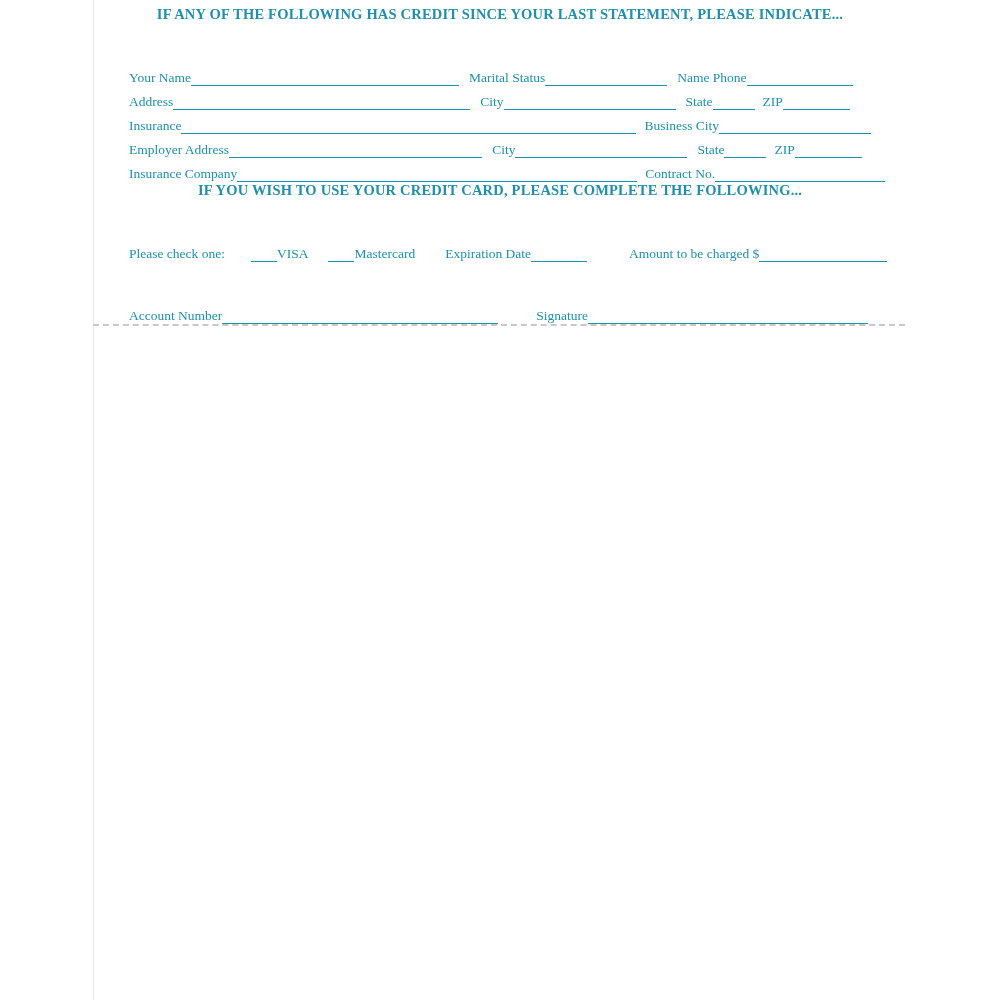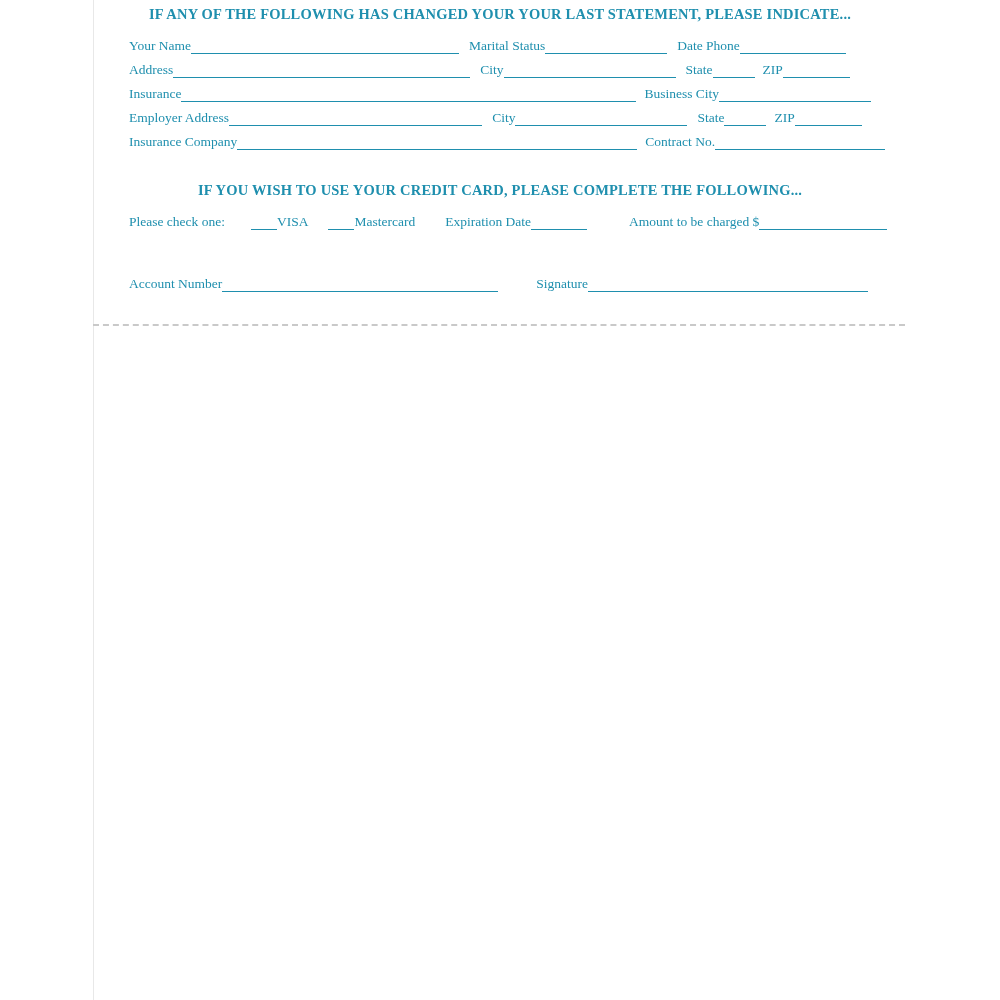--- a/index.html
+++ b/index.html
@@ -68,20 +68,21 @@
     left: 129px;
     width: 745px;
     height: 20px;
     font-size: 13.5px;
     white-space: nowrap;
   }
 
   .lbl {
     display: inline-block;
     vertical-align: bottom;
+    margin-top: 32px;
   }
 
   
   .line {
     display: inline-block;
     vertical-align: bottom;
     border-bottom: 1px solid #1f8fae;
     height: 13px;
   }
 
@@ -114,24 +115,24 @@
 </style>
 </head>
 <body>
 
 <div class="page">
 
   <div class="left-rule"></div>
 
   <div class="form-block">
 
-    <div class="heading" id="heading-1">IF ANY OF THE FOLLOWING HAS CHANGED YOUR YOUR LAST STATEMENT, PLEASE INDICATE...</div>
+    <div class="heading" id="heading-1">IF ANY OF THE FOLLOWING HAS CREDIT SINCE YOUR LAST STATEMENT, PLEASE INDICATE...</div>
 
     <div class="row" id="row-1">
-      <span class="lbl">Your Name</span><span class="line" style="width:268px"></span><span class="gap" style="width:10px"></span><span class="lbl">Marital Status</span><span class="line" style="width:122px"></span><span class="gap" style="width:10px"></span><span class="lbl">Date Phone</span><span class="line" style="width:106px"></span>
+      <span class="lbl">Your Name</span><span class="line" style="width:268px"></span><span class="gap" style="width:10px"></span><span class="lbl">Marital Status</span><span class="line" style="width:122px"></span><span class="gap" style="width:10px"></span><span class="lbl">Name Phone</span><span class="line" style="width:106px"></span>
     </div>
 
     <div class="row" id="row-2">
       <span class="lbl">Address</span><span class="line" style="width:297px"></span><span class="gap" style="width:10px"></span><span class="lbl">City</span><span class="line" style="width:172px"></span><span class="gap" style="width:10px"></span><span class="lbl">State</span><span class="line" style="width:42px"></span><span class="gap" style="width:8px"></span><span class="lbl">ZIP</span><span class="line" style="width:67px"></span>
     </div>
 
     <div class="row" id="row-3">
       <span class="lbl">Insurance</span><span class="line" style="width:455px"></span><span class="gap" style="width:8px"></span><span class="lbl">Business City</span><span class="line" style="width:152px"></span>
     </div>
 

